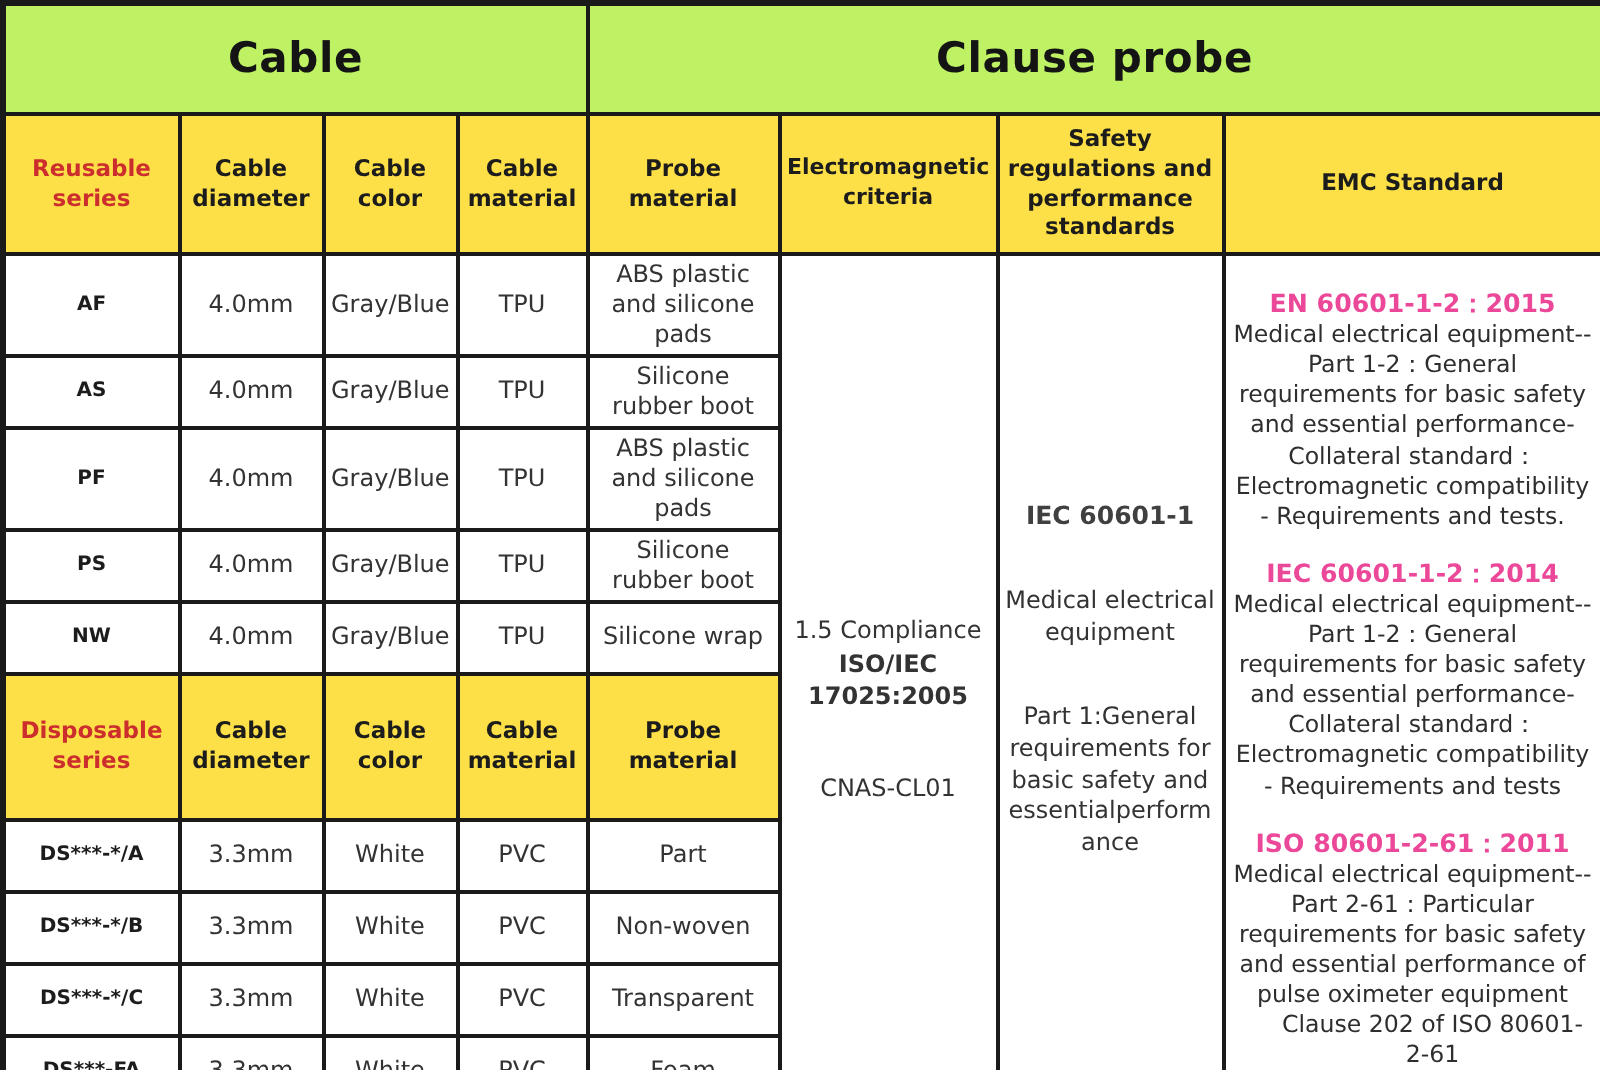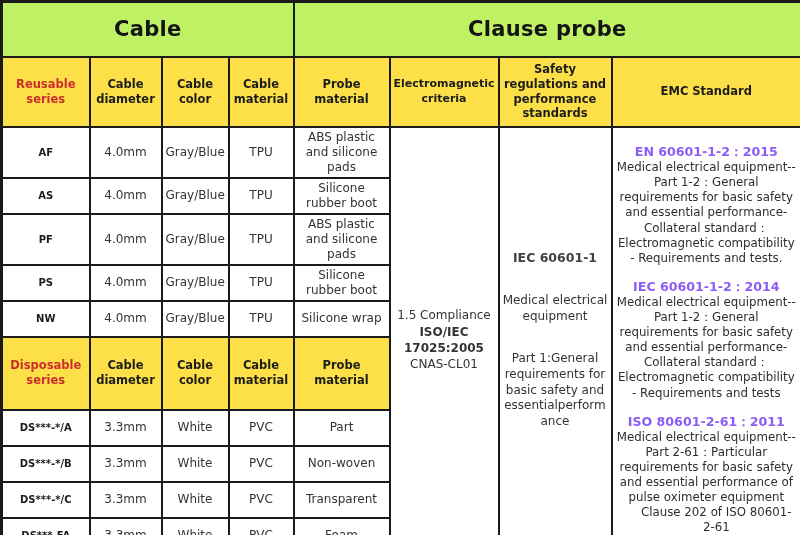--- a/index.html
+++ b/index.html
@@ -55,21 +55,21 @@
     font-size: 12px;
     color: #333333;
     line-height: 1.25;
   }
   .biocompat-cell {
     font-size: 12px;
     color: #333333;
     line-height: 1.35;
   }
   .biocompat-cell .bold-line { font-weight: bold; display: block; }
-  .biocompat-cell .plain-line { display: block; }
+  .biocompat-cell .plain-line { display: block; margin-top: 30px; }
   .safety-cell {
     font-size: 12px;
     color: #333333;
     line-height: 1.3;
     overflow-wrap: break-word;
   }
   .safety-cell .safety-heading {
     font-weight: bold;
     font-size: 12.5px;
     color: #404040;
@@ -82,21 +82,21 @@
     padding: 3px 6px 2px 6px;
     font-size: 11.8px;
     color: #2e2e2e;
     line-height: 1.28;
   }
   .emc-section { margin: 0 0 13px 0; }
   .emc-section:last-child { margin-bottom: 0; }
   .emc-heading {
     font-weight: bold;
     font-size: 12.6px;
-    color: #8b5cf6;
+    color: #ec4899;
     display: block;
   }
   .emc-body { display: block; overflow-wrap: break-word; }
   .emc-footer { display: block; overflow-wrap: break-word; margin-left: 20px; }
 </style>
 </head>
 <body>
 
 <div class="page">
   <table class="spec">

